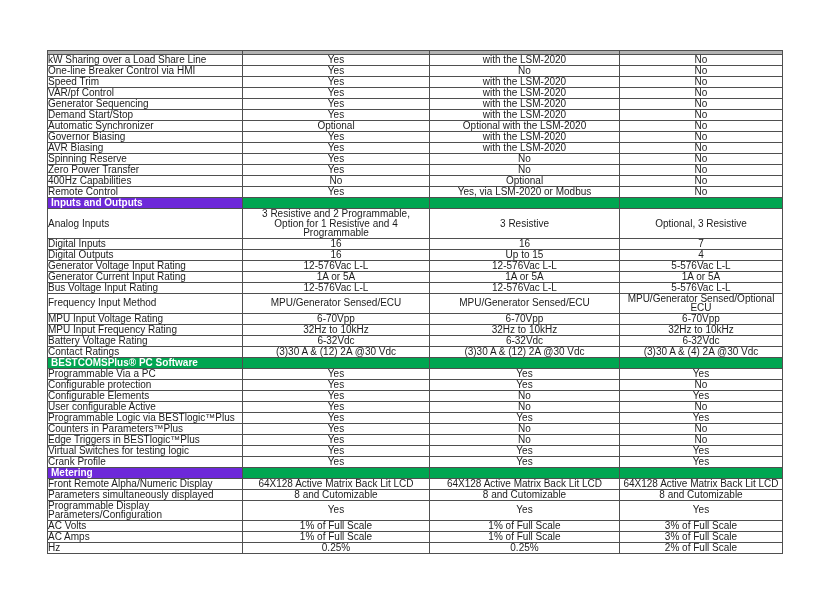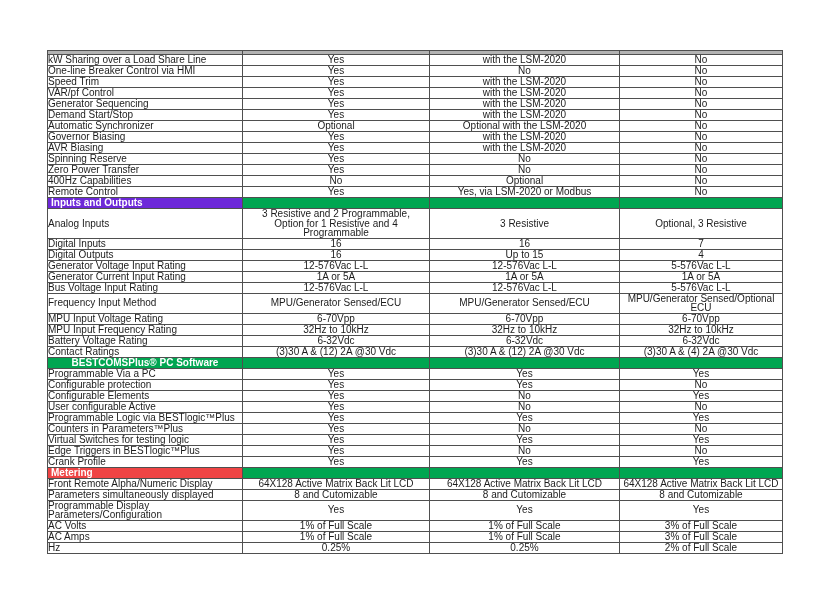--- a/index.html
+++ b/index.html
@@ -223,21 +223,21 @@
           <td class="val">6-32Vdc</td>
           <td class="val">6-32Vdc</td>
         </tr>
         <tr>
           <td class="feature">Contact Ratings</td>
           <td class="val">(3)30 A &amp; (12) 2A @30 Vdc</td>
           <td class="val">(3)30 A &amp; (12) 2A @30 Vdc</td>
           <td class="val">(3)30 A &amp; (4) 2A @30 Vdc</td>
         </tr>
         <tr class="section" style="--x: 0;">
-          <td class="sec-title" style="background: rgb(0, 166, 81); color: rgb(255, 255, 255); text-align: center;">BESTCOMSPlus® PC Software</td>
+          <td class="sec-title" style="background: rgb(0, 166, 81); color: rgb(255, 255, 255);">BESTCOMSPlus® PC Software</td>
           <td style="background: rgb(0, 166, 81); color: rgb(255, 255, 255);"></td>
           <td style="background: rgb(0, 166, 81); color: rgb(255, 255, 255);"></td>
           <td style="background: rgb(0, 166, 81); color: rgb(255, 255, 255);"></td>
         </tr>
         <tr>
           <td class="feature">Programmable Via a PC</td>
           <td class="val">Yes</td>
           <td class="val">Yes</td>
           <td class="val">Yes</td>
         </tr>
@@ -265,39 +265,39 @@
           <td class="val">Yes</td>
           <td class="val">Yes</td>
         </tr>
         <tr>
           <td class="feature">Counters in Parameters™Plus</td>
           <td class="val">Yes</td>
           <td class="val">No</td>
           <td class="val">No</td>
         </tr>
         <tr>
+          <td class="feature">Edge Triggers in BESTlogic™Plus</td>
+          <td class="val">Yes</td>
+          <td class="val">No</td>
+          <td class="val">No</td>
+        </tr>
+        <tr>
           <td class="feature">Virtual Switches for testing logic</td>
           <td class="val">Yes</td>
           <td class="val">Yes</td>
           <td class="val">Yes</td>
         </tr>
         <tr>
-          <td class="feature">Edge Triggers in BESTlogic™Plus</td>
-          <td class="val">Yes</td>
-          <td class="val">No</td>
-          <td class="val">No</td>
-        </tr>
-        <tr>
           <td class="feature">Crank Profile</td>
           <td class="val">Yes</td>
           <td class="val">Yes</td>
           <td class="val">Yes</td>
         </tr>
         <tr class="section" style="--x: 0;">
-          <td class="sec-title" style="background: #ef4444; color: rgb(255, 255, 255);">Metering</td>
+          <td class="sec-title" style="background: #6d28d9; color: rgb(255, 255, 255);">Metering</td>
           <td style="background: rgb(0, 166, 81); color: rgb(255, 255, 255);"></td>
           <td style="background: rgb(0, 166, 81); color: rgb(255, 255, 255);"></td>
           <td style="background: rgb(0, 166, 81); color: rgb(255, 255, 255);"></td>
         </tr>
         <tr>
           <td class="feature">Front Remote Alpha/Numeric Display</td>
           <td class="val">64X128 Active Matrix Back Lit LCD</td>
           <td class="val">64X128 Active Matrix Back Lit LCD</td>
           <td class="val">64X128 Active Matrix Back Lit LCD</td>
         </tr>

